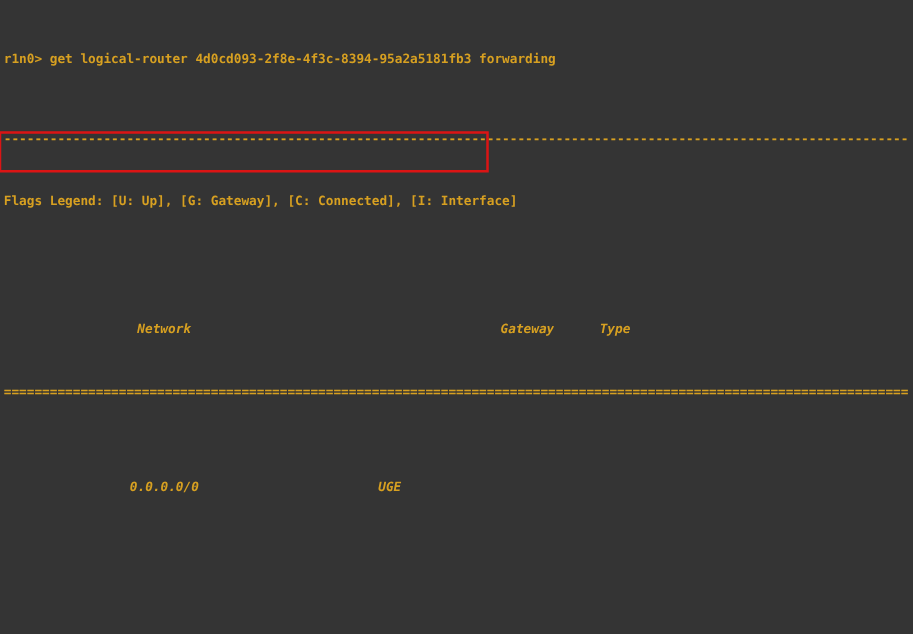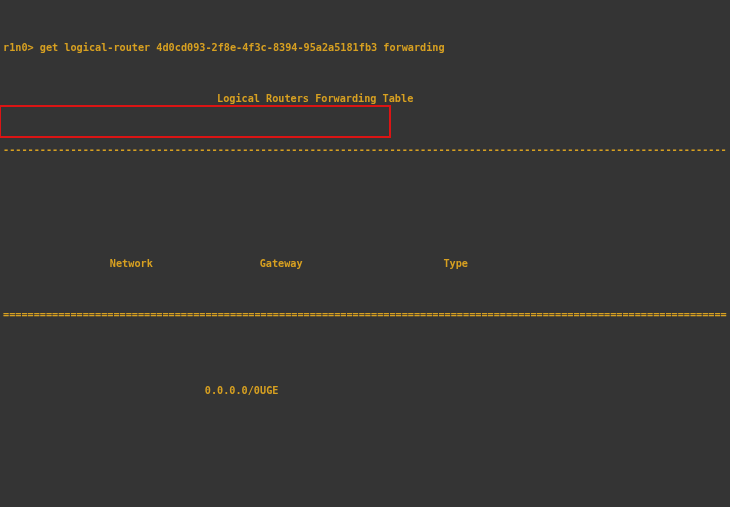--- a/index.html
+++ b/index.html
@@ -10,43 +10,43 @@
   .term{
     position:relative;width:730px;height:507px;box-sizing:border-box;
     padding:4px 0 0 3px;background:var(--bg);color:var(--fg);
     font-family:"DejaVu Sans Mono","Liberation Mono",monospace;
     font-size:10.2px;line-height:12.7px;font-weight:bold;
     white-space:pre;overflow:hidden;
   }
   .line{height:12.7px;}
   .blank{height:12.7px;}
   .row{display:flex;}
-  .c{display:block;overflow:hidden;}
-  .net{width:257px;text-align:right;}
-  .gw{width:184px;text-align:left;}
-  .ty{width:61px;text-align:left;}
+  .c{display:block;overflow:hidden;font-style:italic;}
+  .net{width:257px;text-align:center;}
+  .gw{width:184px;text-align:right;}
+  .ty{width:61px;text-align:right;}
   .id{width:226px;text-align:center;margin-top:20px;}
   .header-row .net{text-align:center;}
   .title{padding-left:214px;}
   .hl{
     position:absolute;left:-1px;top:105px;width:392px;height:33px;
     border:2px solid var(--hlb);box-sizing:border-box;pointer-events:none;
   }
 </style>
 </head>
 <body>
 
 <div class="term">
 
   <div class="line"><span>r1n0&gt;</span><span> </span><span>get logical-router 4d0cd093-2f8e-4f3c-8394-95a2a5181fb3 forwarding</span></div>
 
-  <div class="line title">Logical Routers Forwarding Table</div>
 
   <div class="line" id="sep-dash">----------------------------------------------------------------------------------------------------------------------</div>
 
+  <div class="line">Flags Legend: [U: Up], [G: Gateway], [C: Connected], [I: Interface]</div>
 
   <div class="line blank"></div>
 
   <div class="line row header-row">
     <span class="c net">Network</span>
     <span class="c gw">Gateway</span>
     <span class="c ty">Type</span>
     <span class="c id">Interface UUID</span>
   </div>
 

